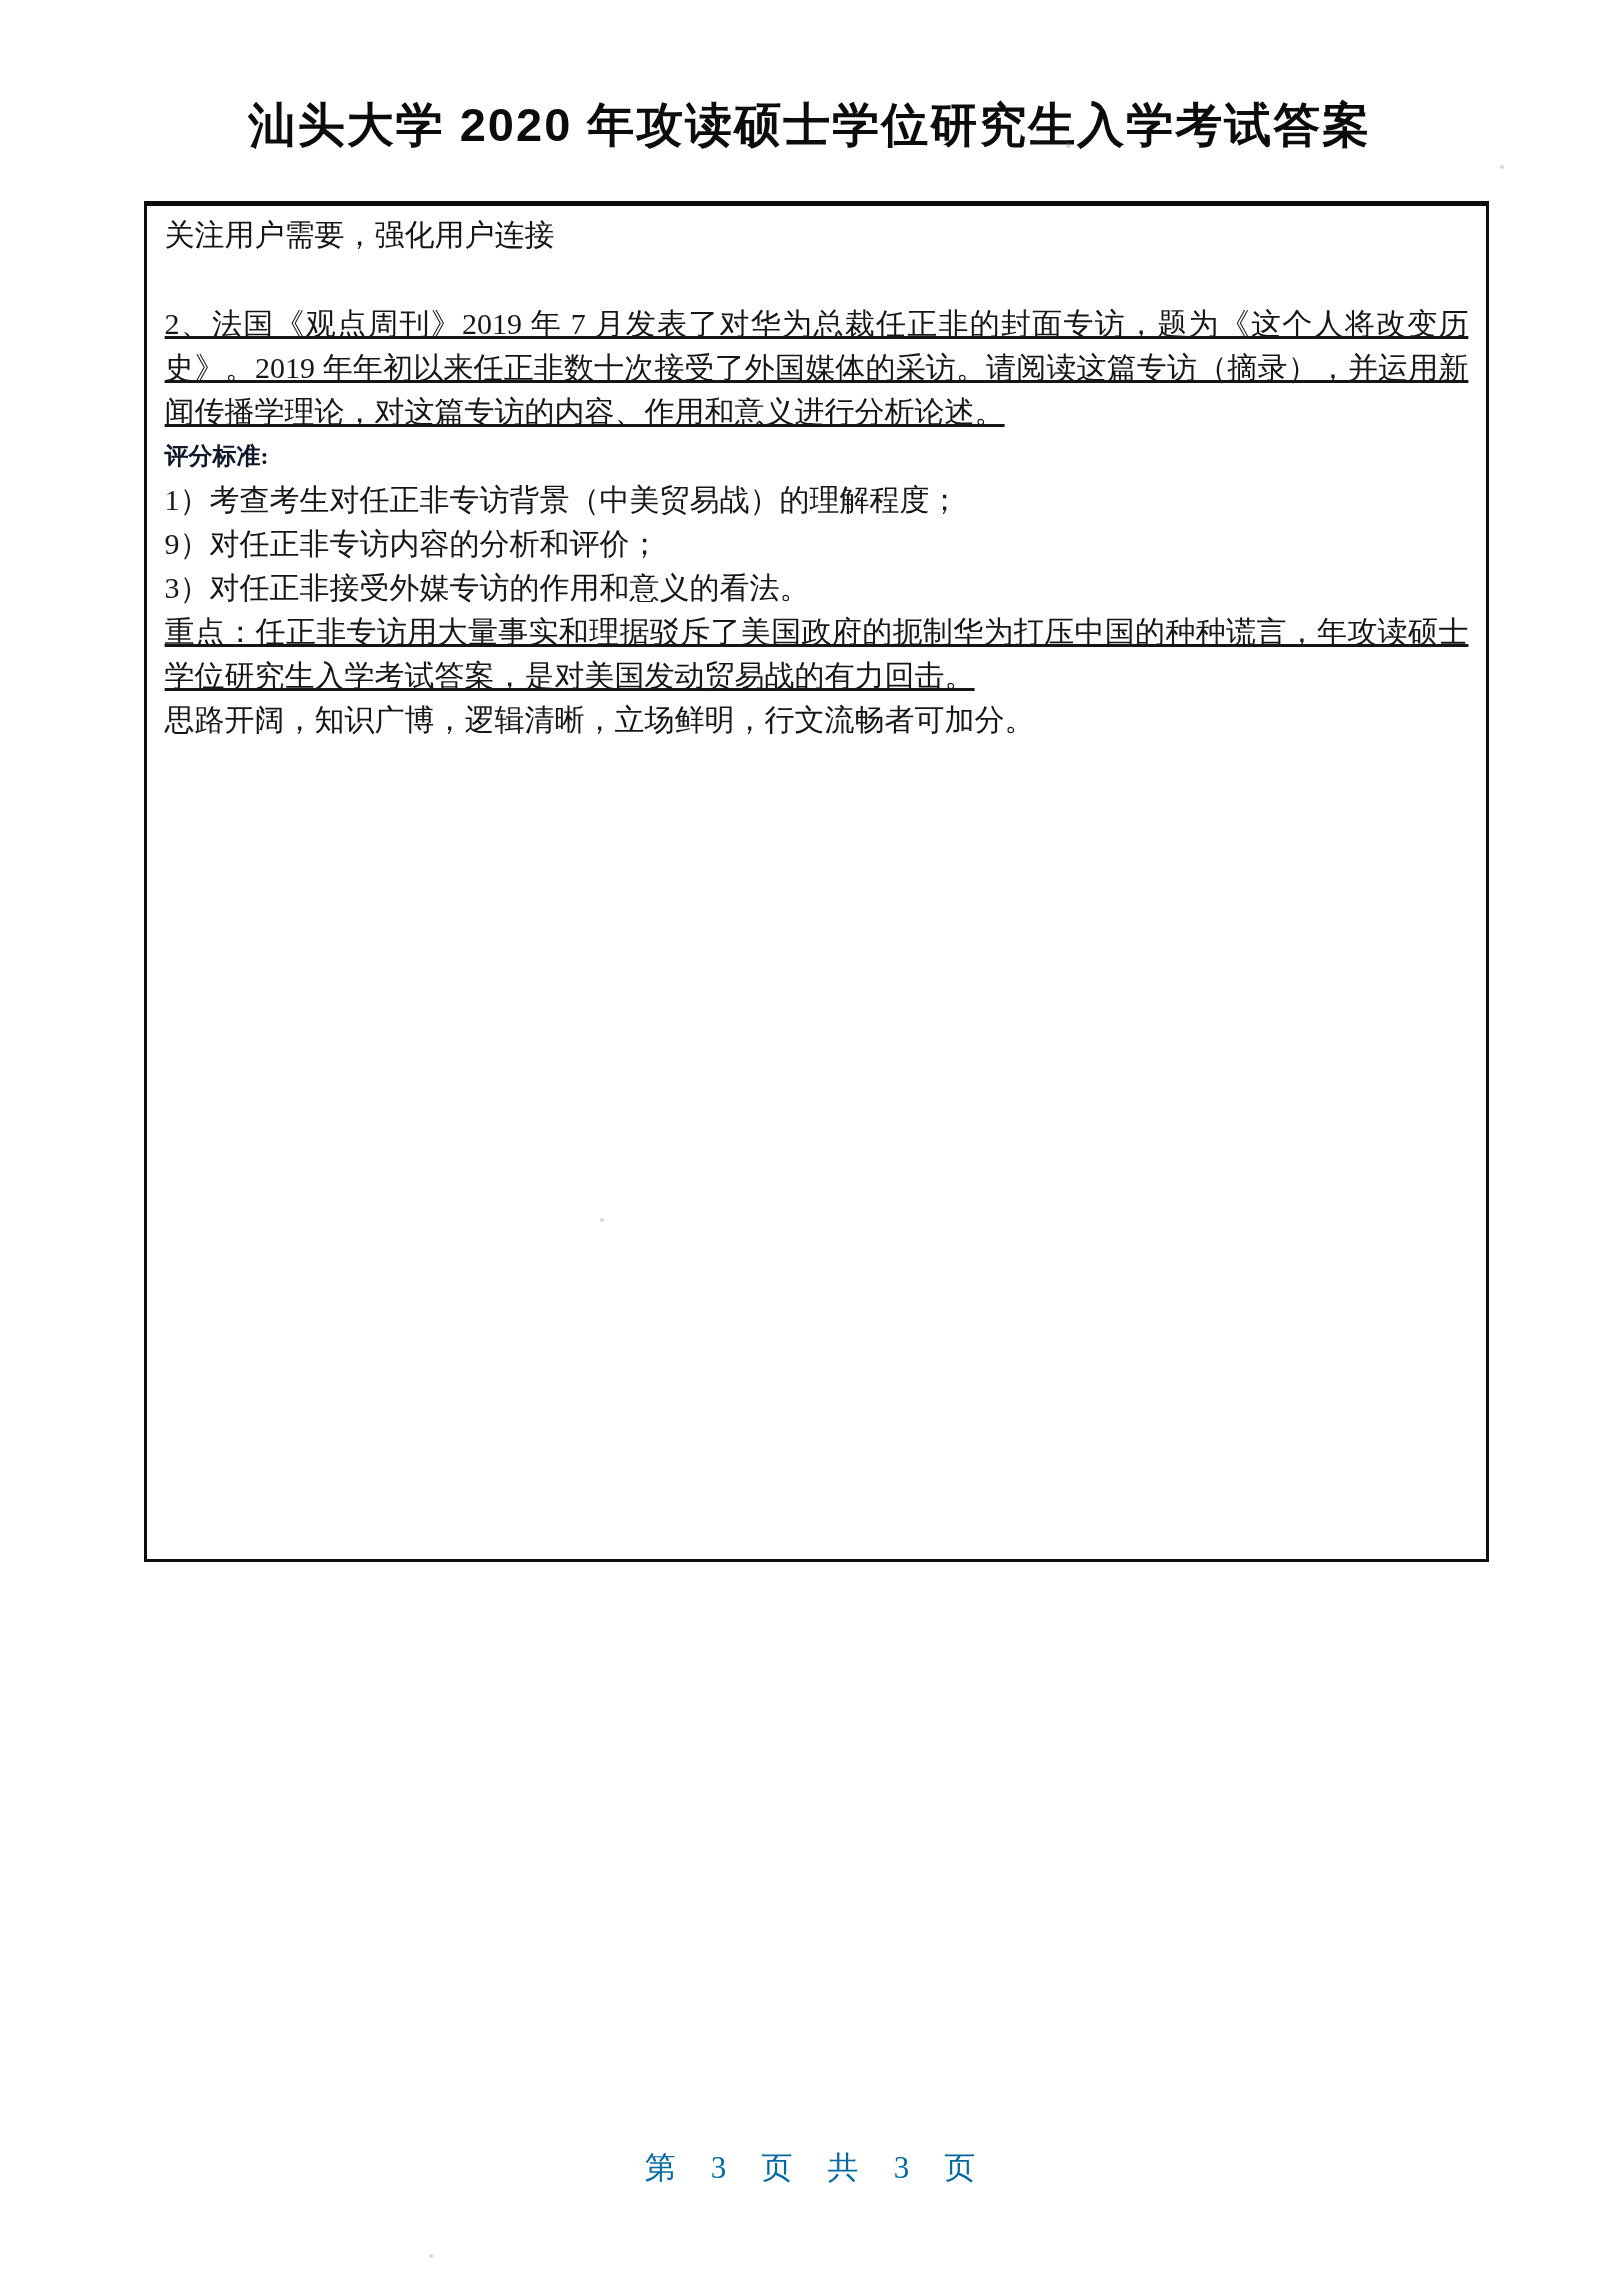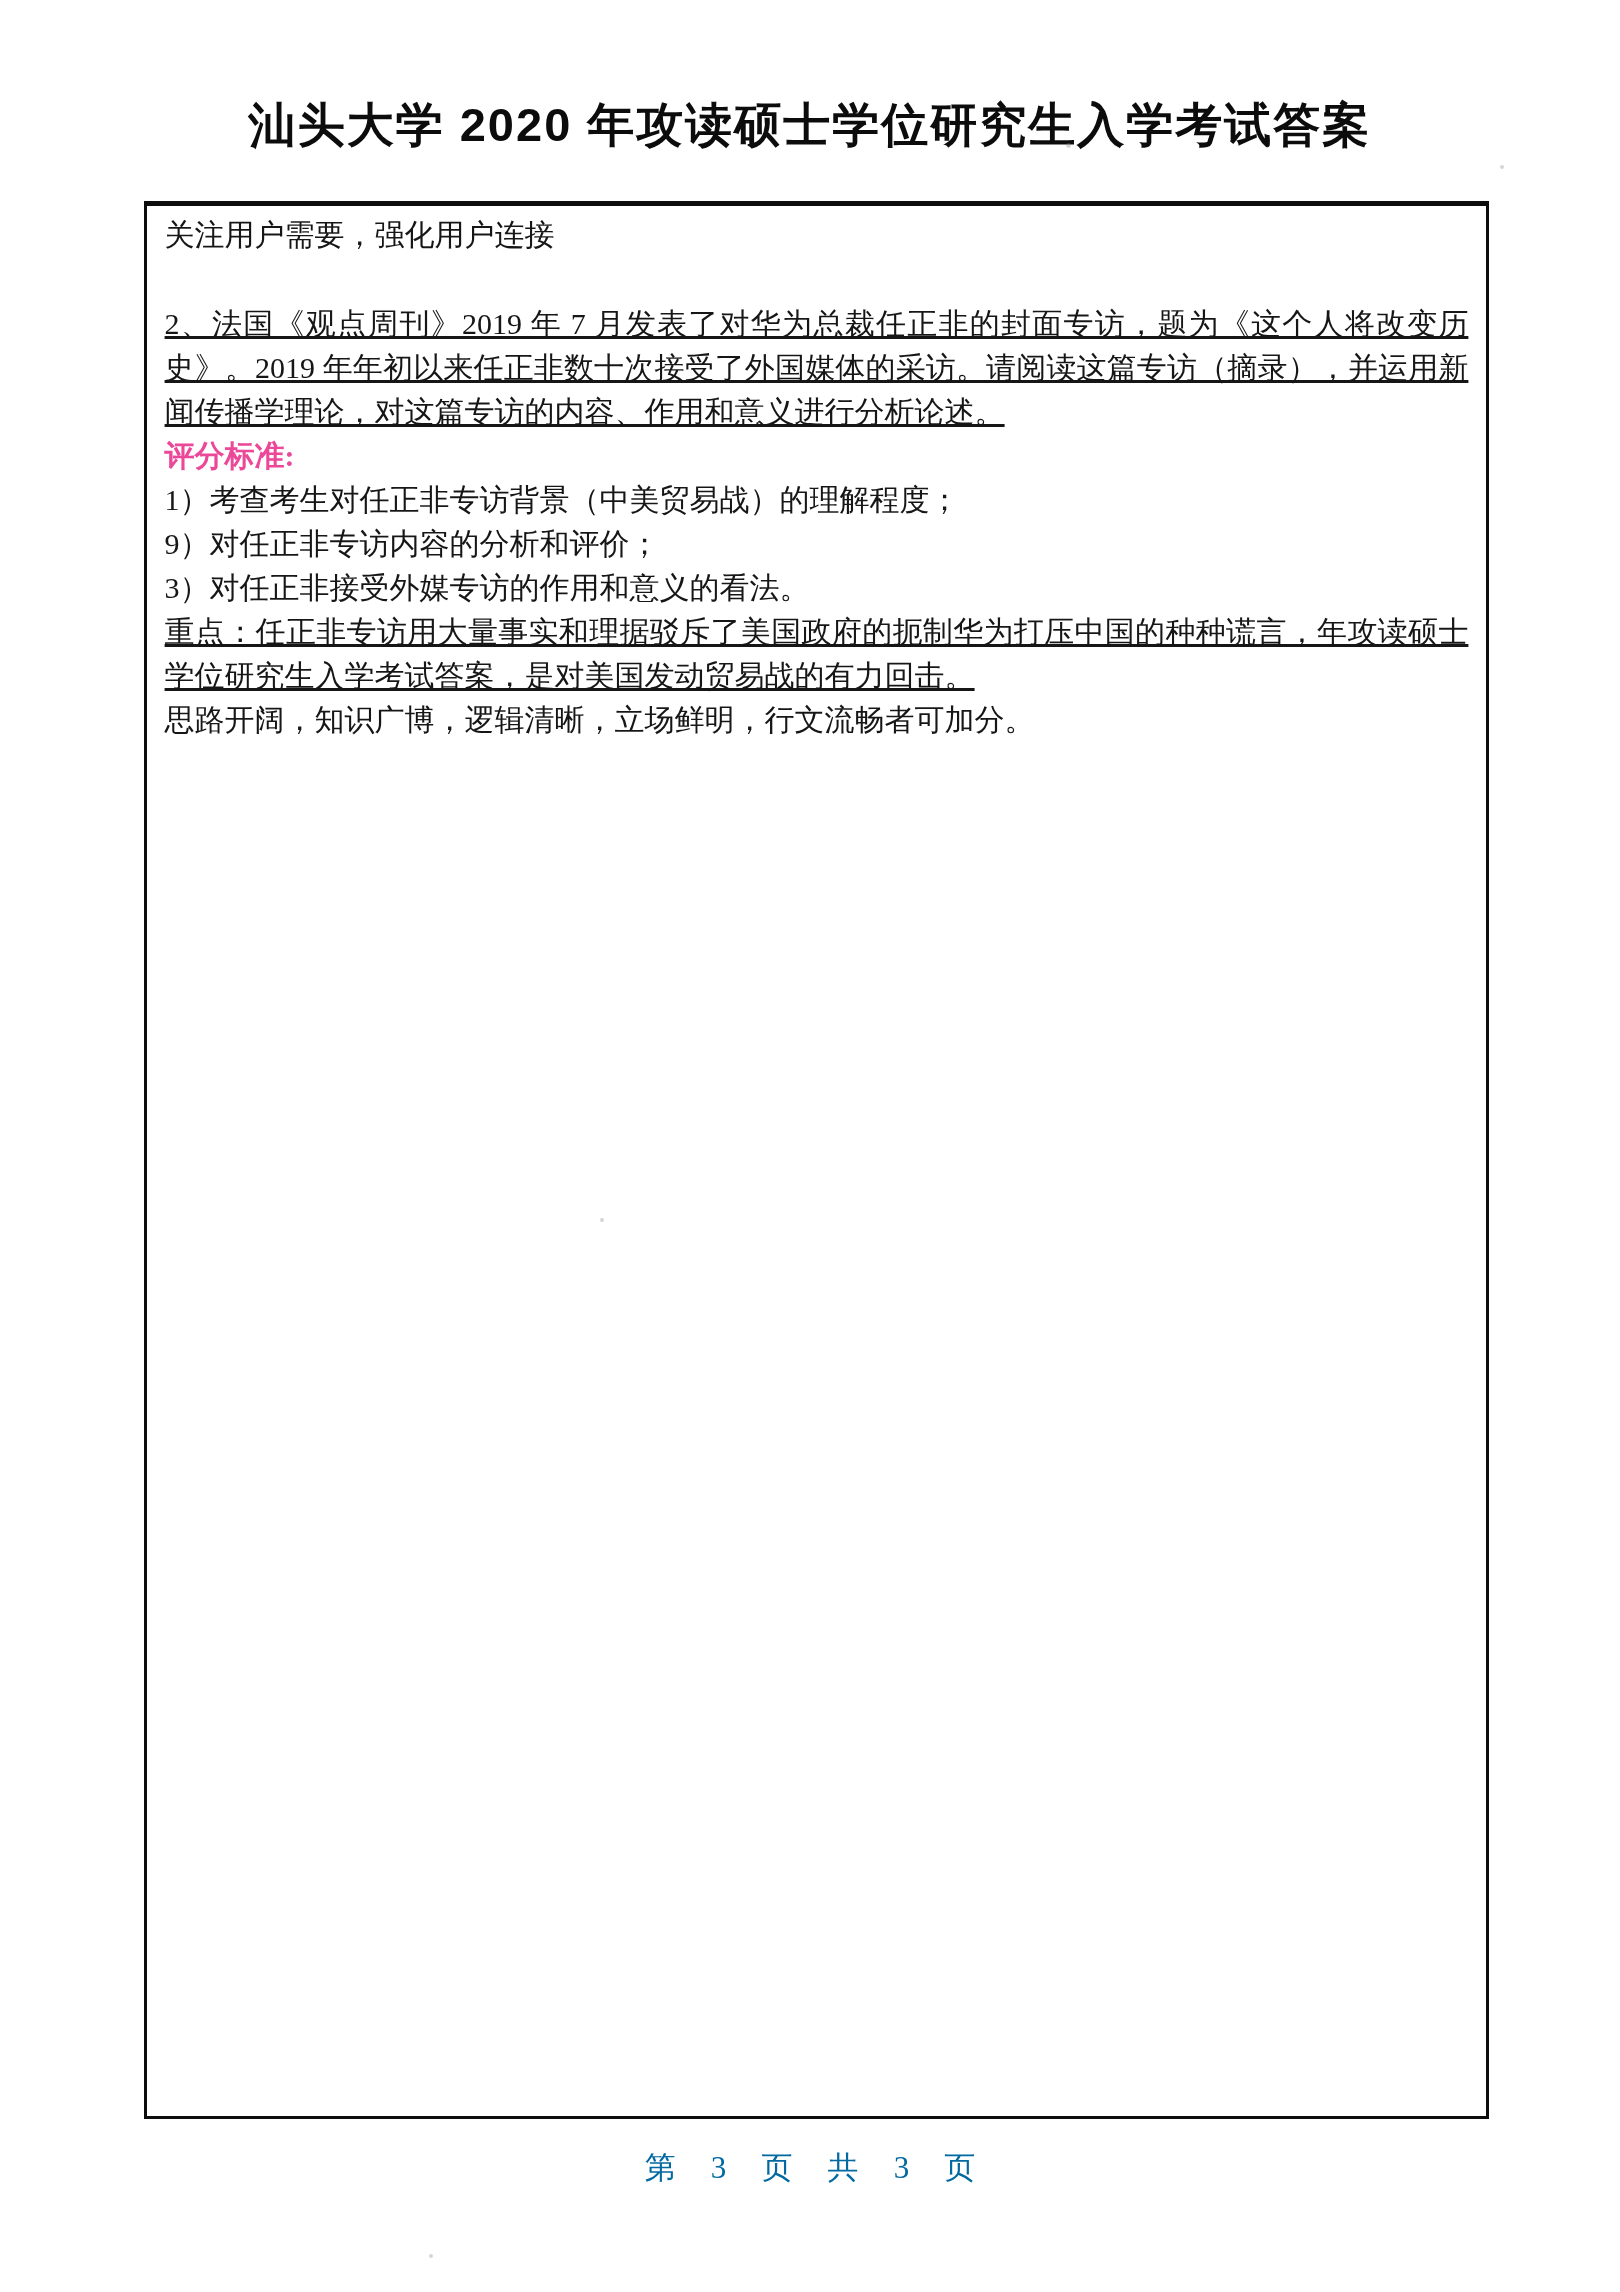--- a/index.html
+++ b/index.html
@@ -22,37 +22,37 @@
     font-weight: bold;
     font-size: 47px;
     letter-spacing: 2px;
     color: #0c0c0c;
   }
   .answer-box {
     position: absolute;
     left: 144px;
     top: 201px;
     width: 1345px;
-    height: 1918px;
+    height: 1361px;
     border: 3.9px solid #0d0d0d;
     border-top-width: 5.9px;
     padding: 6.9px 17.6px 0 17.6px;
     background: #ffffff;
   }
   .txt-line, .txt-para {
     font-size: 30px;
     line-height: 44px;
     color: #161616;
   }
   .txt-para { text-align: justify; text-decoration: underline; }
   .criteria-heading {
-    font-size: 30px;
+    font-size: 24px;
     line-height: 44px;
     font-weight: bold;
-    color: #ec4899;
+    color: #0f172a;
   }
   .para-gap { height: 45px; }
   .page-footer {
     position: absolute;
     top: 2147px;
     left: 0;
     width: 100%;
     text-align: center;
     font-size: 31px;
     word-spacing: 27.4px;

